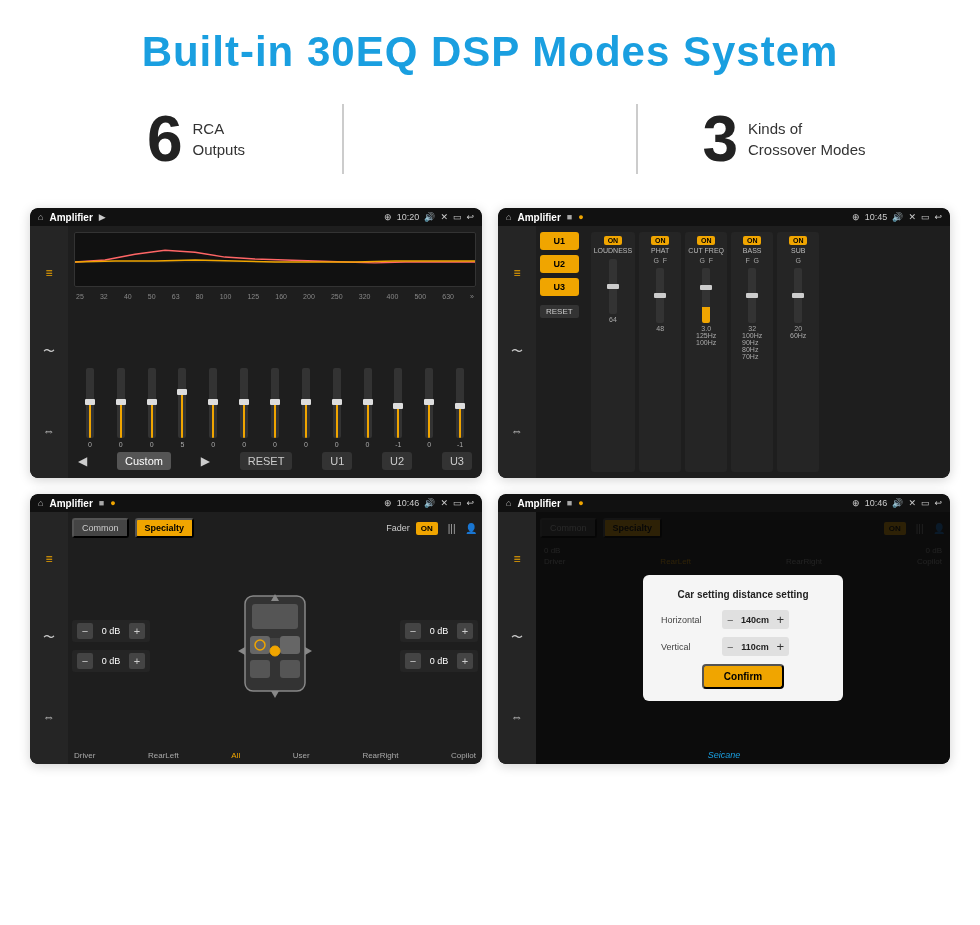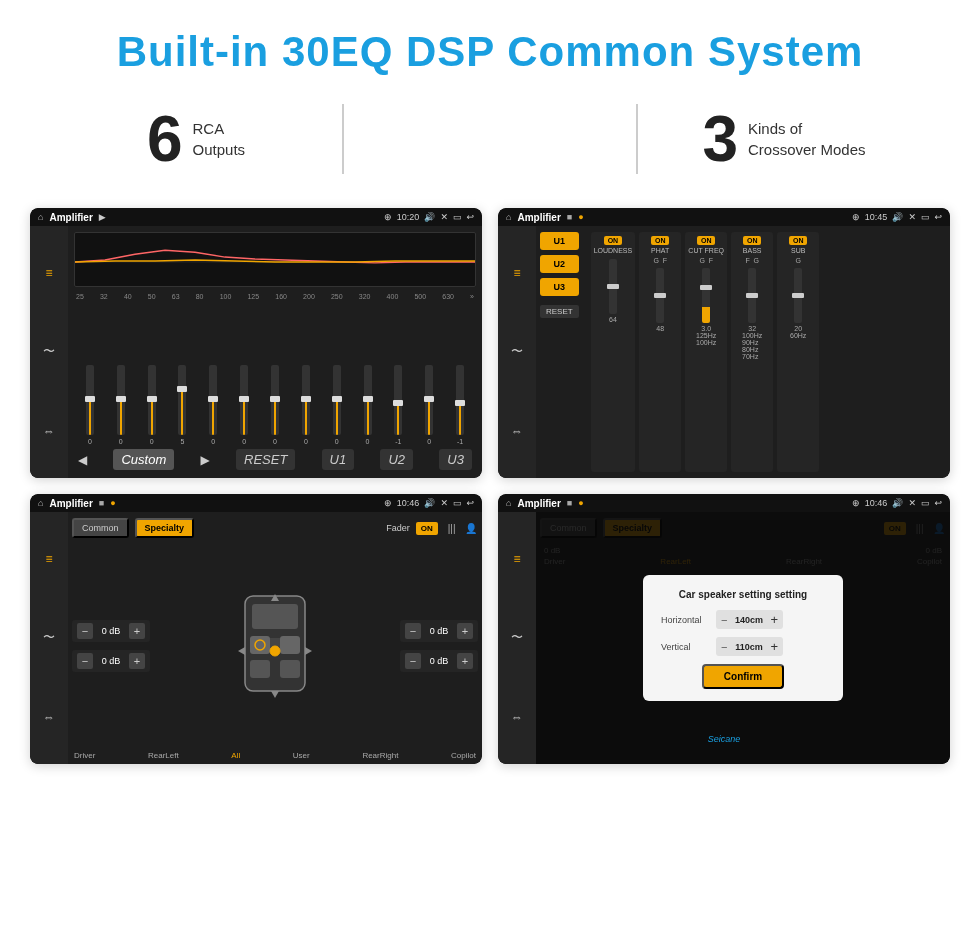--- a/index.html
+++ b/index.html
@@ -193,23 +193,22 @@
       justify-content: space-between;
       padding: 4px 4px 2px;
       gap: 4px;
     }
     .eq-btn {
       background: #333;
       color: #ccc;
       border: none;
       border-radius: 3px;
       padding: 3px 8px;
-      font-size: 13px;
+      font-size: 11px;
       cursor: pointer;
-      font-style: italic;
     }
     .eq-btn.active { background: #555; color: #fff; }
     .play-btn { font-size: 12px; color: #ccc; }
 
     
     .screen2-body {
       display: flex;
       flex: 1;
       background: #1e1e1e;
     }
@@ -396,21 +395,21 @@
       z-index: 10;
     }
     .dialog-box {
       background: #f5f5f5;
       border-radius: 6px;
       padding: 14px 18px 12px;
       min-width: 200px;
       color: #222;
     }
     .dialog-title { font-size: 10px; font-weight: bold; color: #222; margin-bottom: 10px; text-align: center; }
-    .dialog-row { display: flex; align-items: center; margin-bottom: 8px; }
+    .dialog-row { display: flex; align-items: center; gap: 6px; margin-bottom: 8px; }
     .dialog-row-label { font-size: 9px; color: #444; min-width: 55px; }
     .dialog-value-ctrl { display: flex; align-items: center; gap: 4px; background: #e0e0e0; border-radius: 3px; padding: 2px 5px; }
     .d-btn { font-size: 11px; color: #555; cursor: pointer; }
     .d-val { font-size: 9px; color: #222; min-width: 35px; text-align: center; font-weight: bold; }
     .d-plus { font-size: 13px; color: #333; }
     .dialog-confirm {
       background: #f0a500;
       color: #000;
       font-size: 10px;
       font-weight: bold;
@@ -418,34 +417,34 @@
       border-radius: 4px;
       margin: 8px auto 0;
       display: block;
       text-align: center;
       cursor: pointer;
     }
 
     
     .watermark {
       position: absolute;
-      bottom: 20px;
+      bottom: 4px;
       left: 50%;
       transform: translateX(-50%);
       font-size: 9px;
       color: #1a9fe0;
       font-style: italic;
       z-index: 20;
     }
   </style>
 </head>
 <body>
 
 <div class="header">
-  <h1>Built-in 30EQ DSP Common System</h1>
+  <h1>Built-in 30EQ DSP Modes System</h1>
 </div>
 
 <div class="stats-row">
   <div class="stat-item">
     <span class="stat-number">6</span>
     <span class="stat-text">RCA<br>Outputs</span>
   </div>
   <div class="stat-divider"></div>
   <div class="stat-item">
   </div>
@@ -853,21 +852,21 @@
           </div>
           <div style="display:flex;justify-content:space-between;padding:2px 4px;opacity:0.4;">
             <span style="font-size:8px;color:#aaa">Driver</span>
             <span style="font-size:8px;color:#f0a500">RearLeft</span>
             <span style="font-size:8px;color:#aaa">RearRight</span>
             <span style="font-size:8px;color:#aaa">Copilot</span>
           </div>
 
           <div class="dialog-overlay">
             <div class="dialog-box">
-              <div class="dialog-title">Car speaker setting setting</div>
+              <div class="dialog-title">Car setting distance setting</div>
               <div class="dialog-row">
                 <span class="dialog-row-label">Horizontal</span>
                 <div class="dialog-value-ctrl">
                   <span class="d-btn">−</span>
                   <span class="d-val">140cm</span>
                   <span class="d-plus">+</span>
                 </div>
               </div>
               <div class="dialog-row">
                 <span class="dialog-row-label">Vertical</span>

